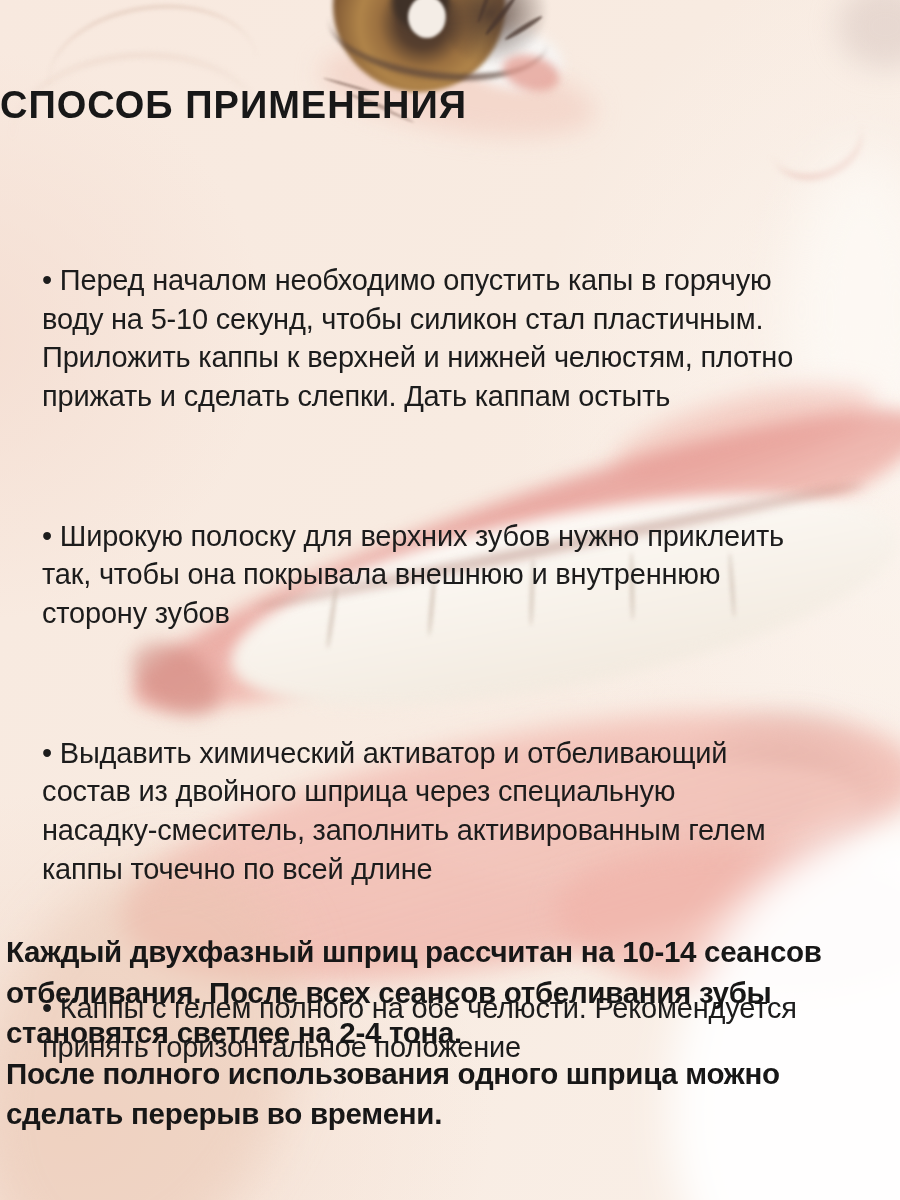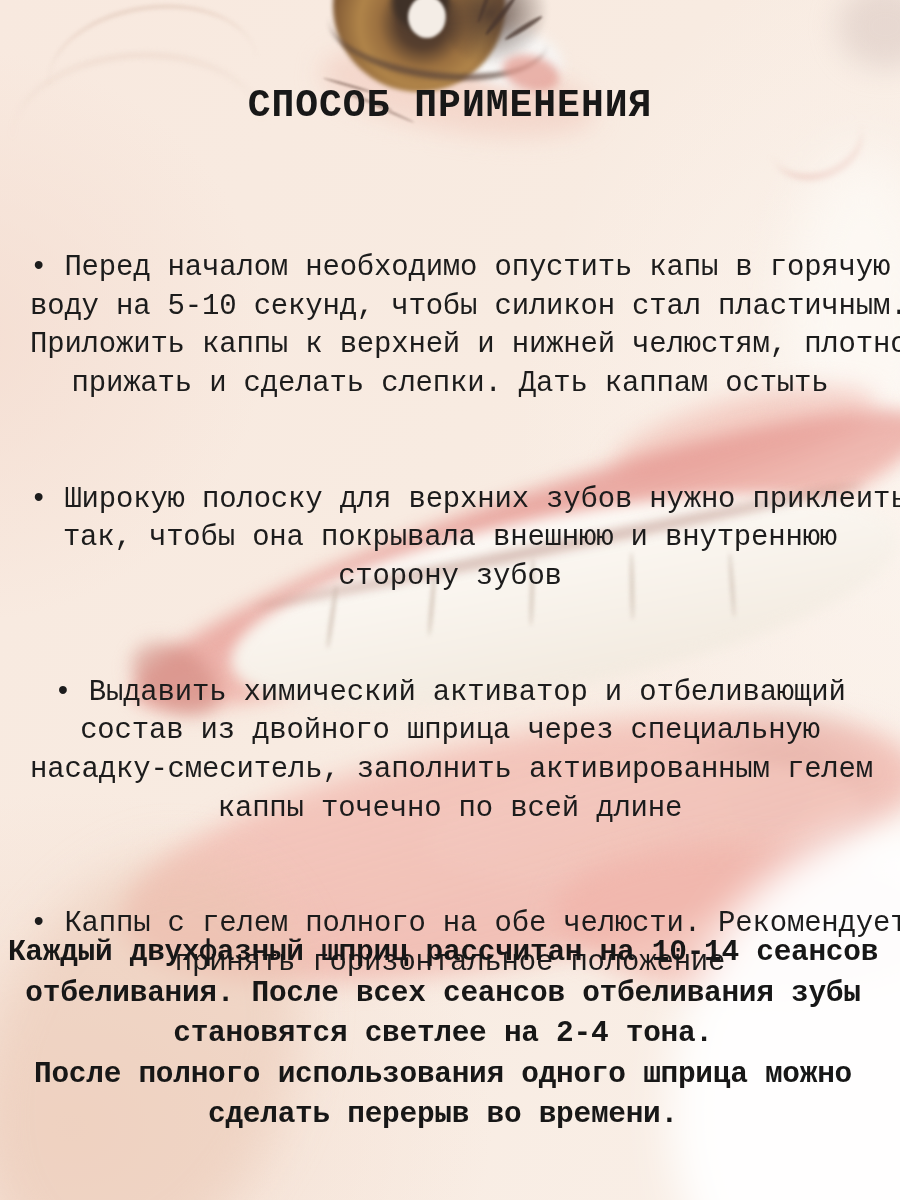--- a/index.html
+++ b/index.html
@@ -70,26 +70,26 @@
   .lower-lip{left:115px;top:735px;width:810px;height:225px;transform:rotate(-11deg);filter:blur(13px);
     background:linear-gradient(175deg, rgba(243,190,180,.8), rgba(236,166,156,.65));}
   .lower-lip-right{left:555px;top:845px;width:390px;height:150px;transform:rotate(3deg);
     background:rgba(241,180,170,.7);filter:blur(13px);}
   
   .chin-shadow{left:-10px;top:850px;width:300px;height:430px;transform:rotate(22deg);
     background:rgba(233,198,178,.5);filter:blur(24px);}
   .chin-highlight{left:672px;top:820px;width:430px;height:530px;transform:rotate(13deg);
     border-radius:45%;background:rgba(255,255,255,.95);filter:blur(20px);}
   
-  .content{position:absolute;inset:0;z-index:2;text-align:center;color:#1c1c1c;font-family:Liberation Mono, monospace;}
+  .content{position:absolute;inset:0;z-index:2;color:#1c1c1c;}
   .title{position:absolute;top:84px;left:0;width:100%;margin:0;
     font-size:38px;font-weight:700;letter-spacing:1px;color:#181818;}
   .instructions{position:absolute;top:172px;left:30px;right:30px;
     font-size:29px;line-height:38.6px;white-space:pre;letter-spacing:-0.2px;}
-  .instructions p{margin:0;}
+  .instructions p{margin:12px;}
   .footer-note{position:absolute;top:932px;left:6px;right:20px;
     font-size:29.5px;line-height:40.6px;font-weight:700;white-space:pre;letter-spacing:-0.3px;color:#171717;}
 </style>
 </head>
 <body>
 
 <div class="canvas">
 
   <div class="photo">
 

